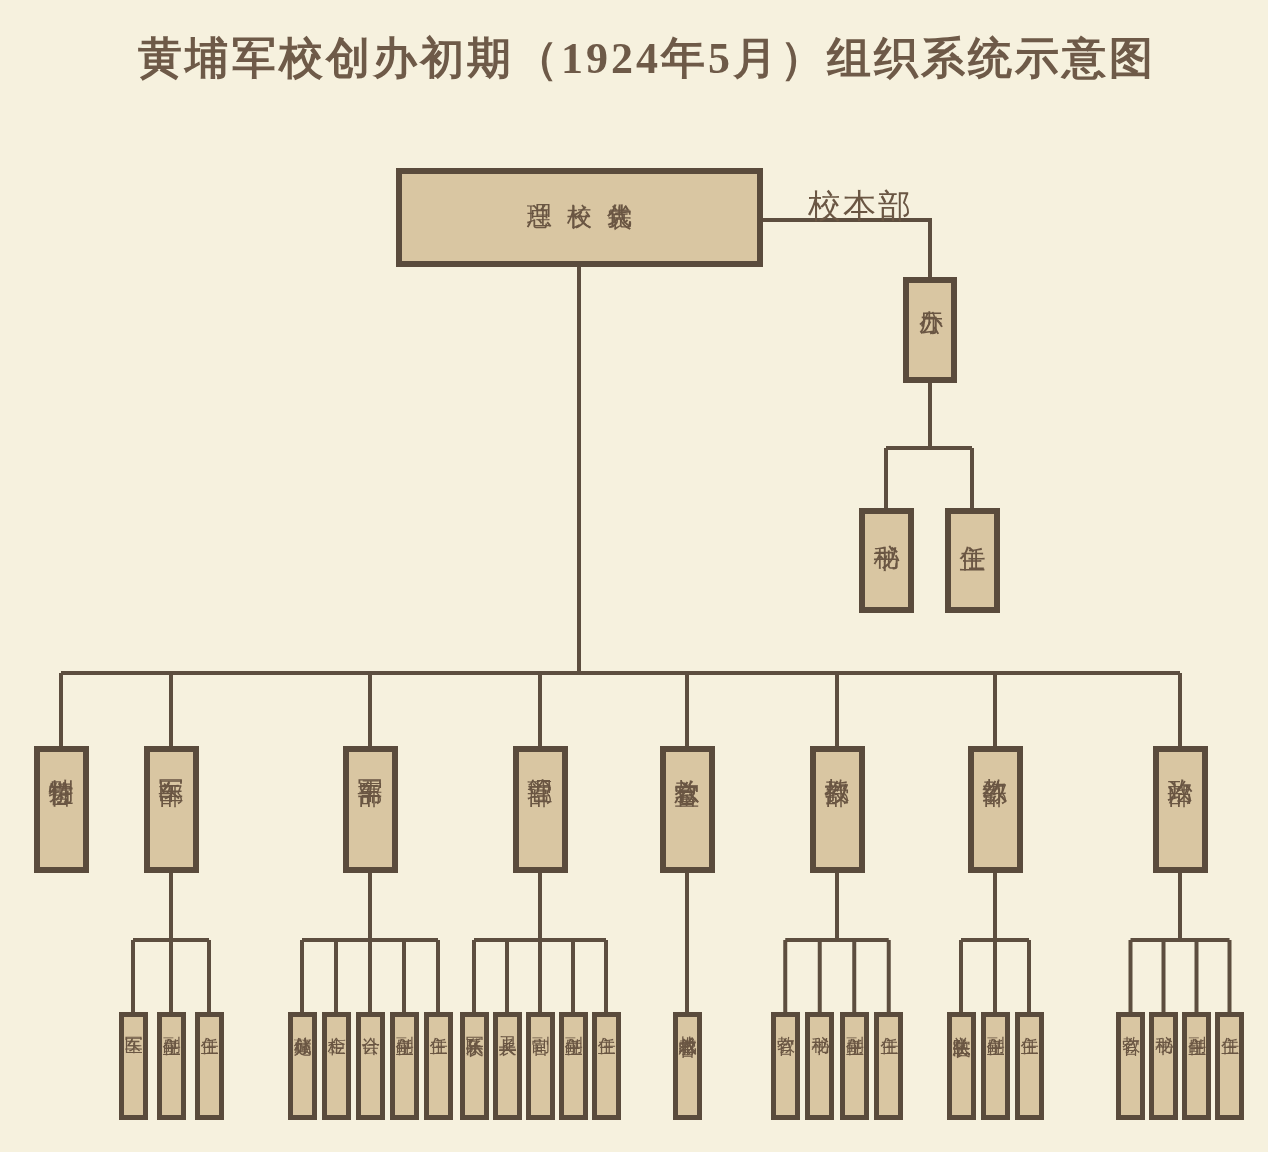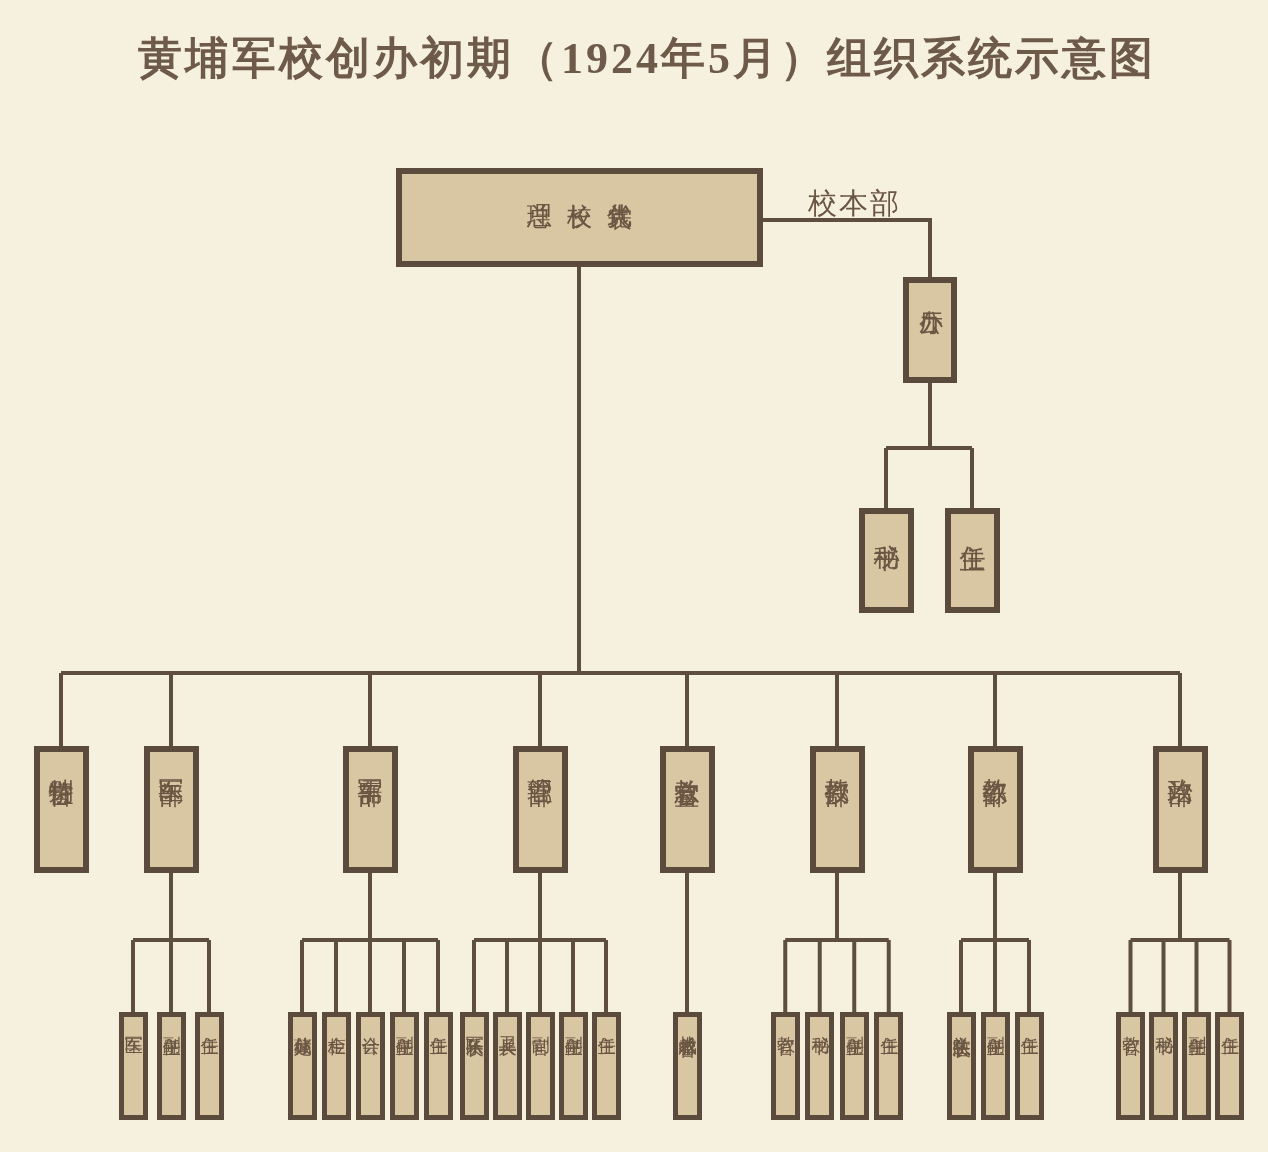--- a/index.html
+++ b/index.html
@@ -20,21 +20,21 @@
     display:flex; flex-direction:row; justify-content:center; align-items:flex-start;
   }
   .node.small{border-width:5px;}
   .vtext{
     writing-mode:vertical-rl; text-orientation:upright;
     color:var(--text,#6a5643); letter-spacing:1px; line-height:1.08;
     font-family:"Liberation Serif", serif; white-space:nowrap;
   }
   #root-node{gap:13px;}
   #hq-label{
-    position:absolute; z-index:2; font-size:29px; color:var(--text,#6a5643);
+    position:absolute; z-index:2; font-size:33px; color:var(--text,#6a5643);
     letter-spacing:2px; font-family:"Liberation Serif", serif;
   }
 </style>
 </head>
 <body>
 
 <div id="canvas">
   <h1 id="page-title">黄埔军校创办初期（1924年5月）组织系统示意图</h1>
   <svg id="lines" width="1268" height="1152">
       <path d="M 763 220 H 930 V 277" fill="none" stroke="#5d4e3f" stroke-width="4"></path>

